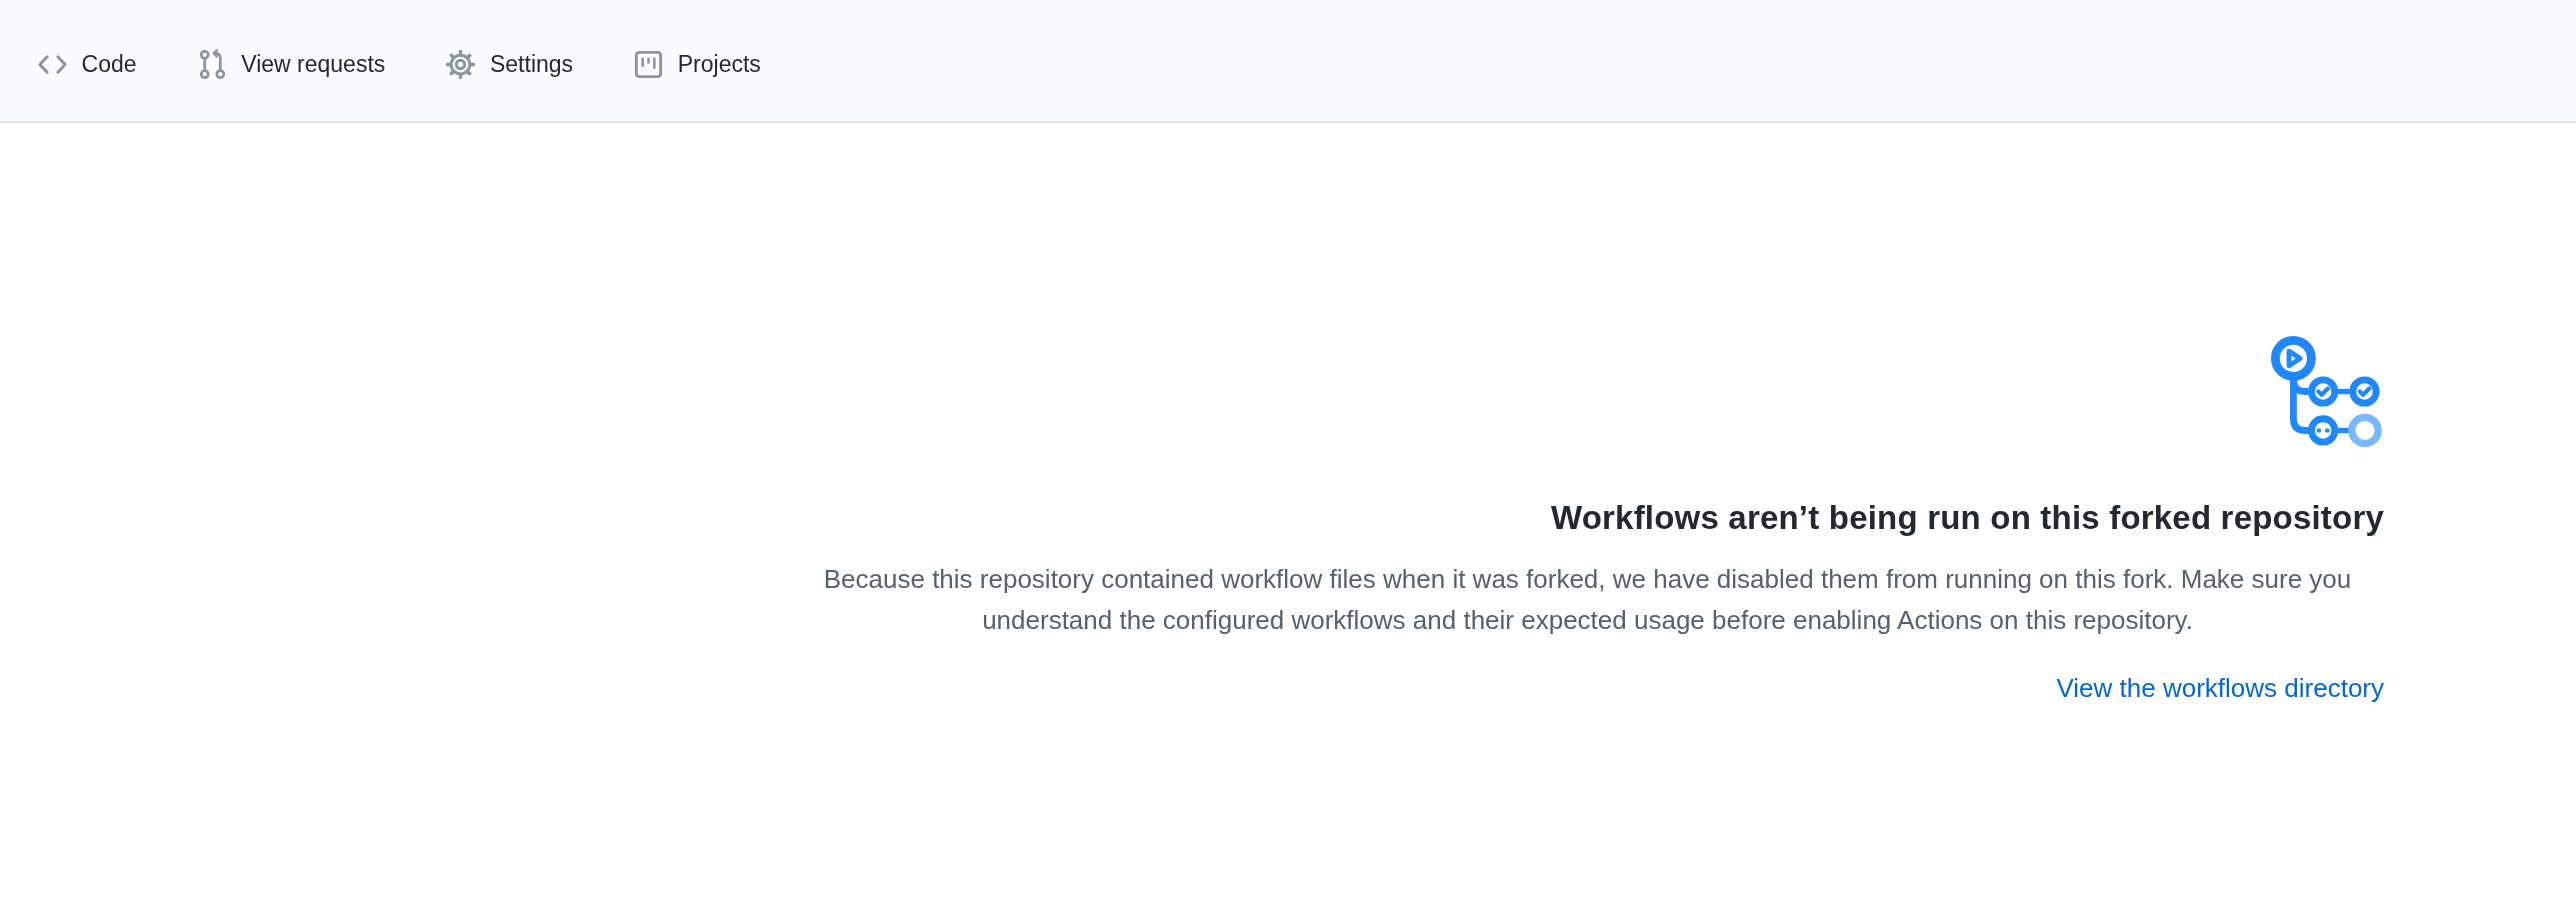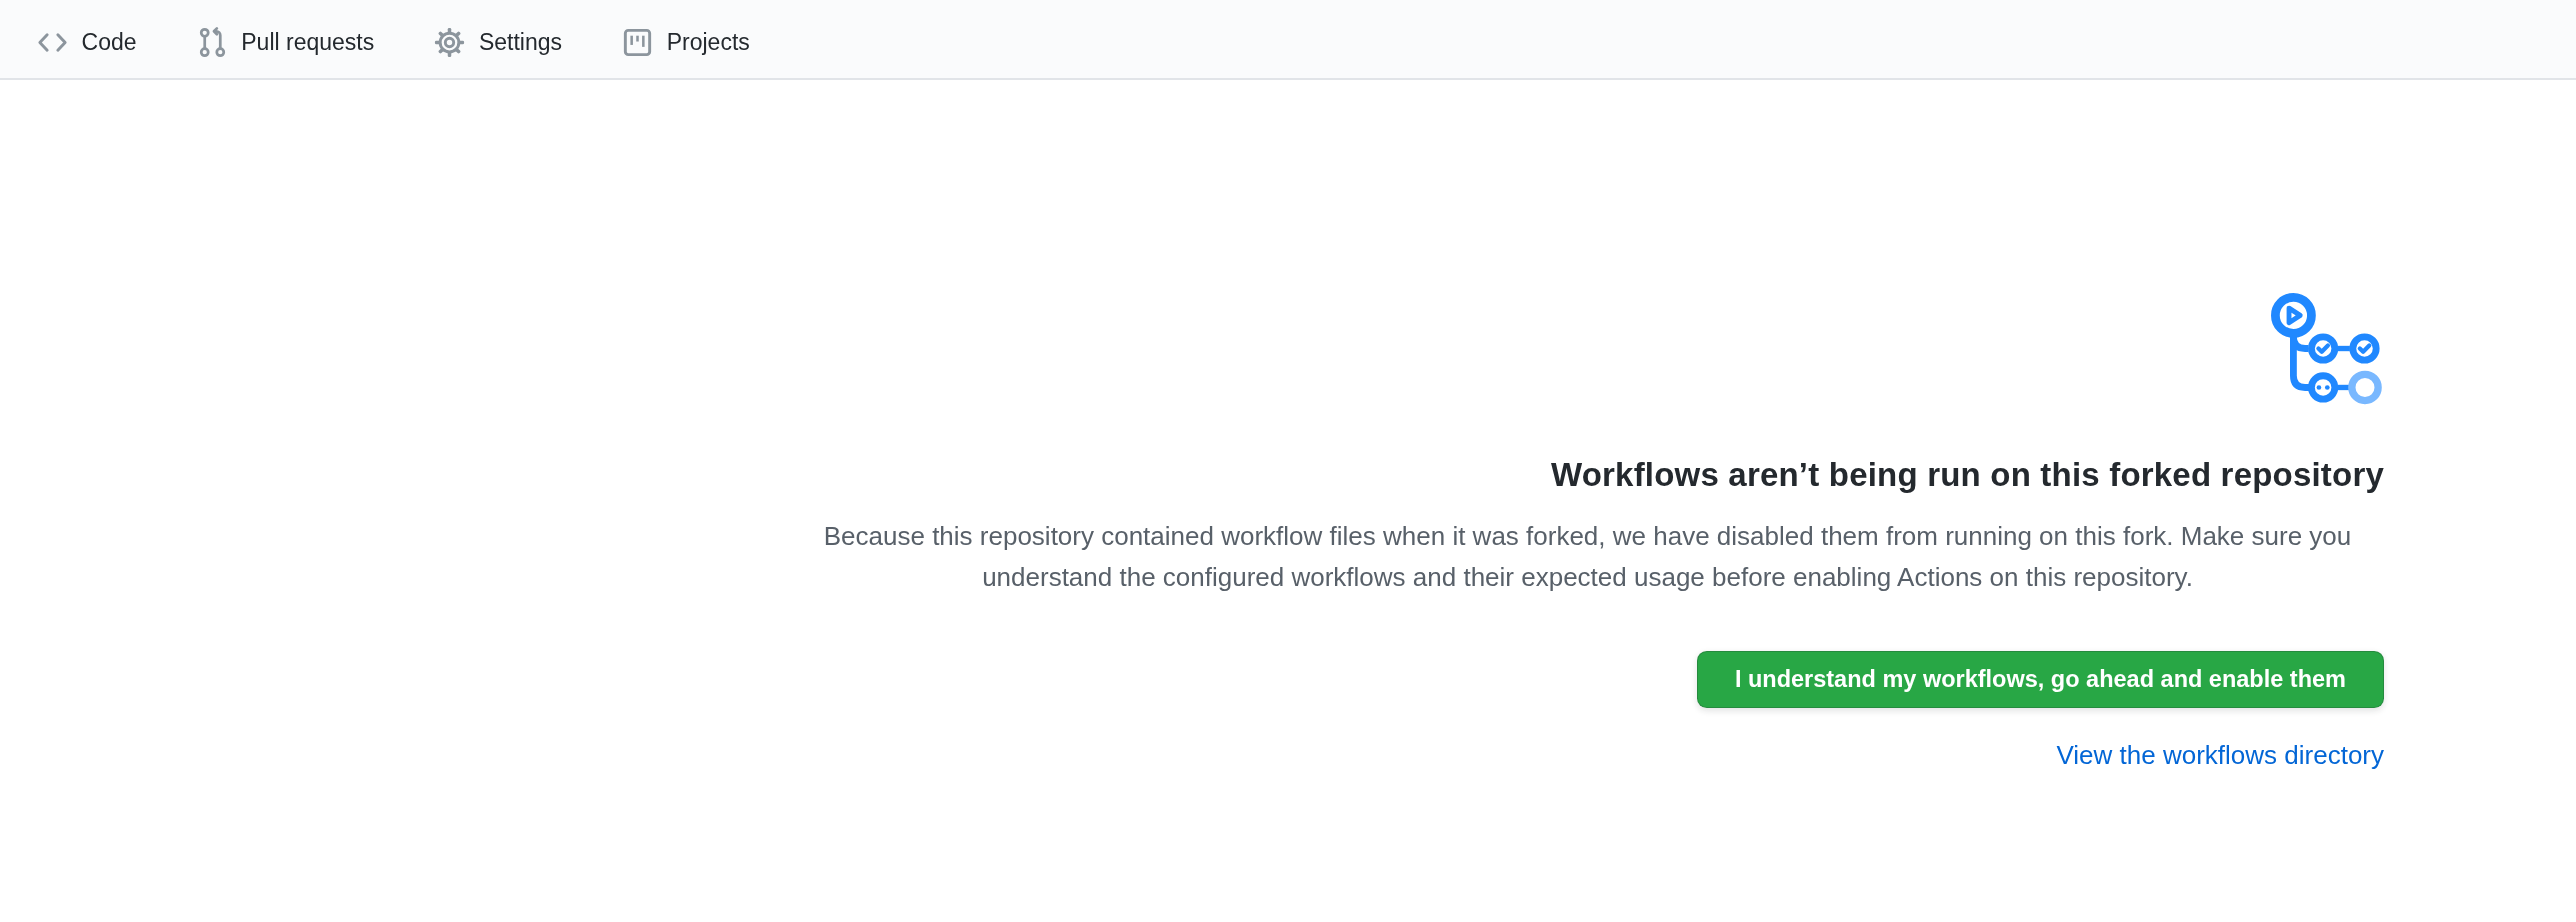--- a/index.html
+++ b/index.html
@@ -8,21 +8,21 @@
     width: 2576px; height: 923px;
     background: #ffffff;
     font-family: "Liberation Sans", sans-serif;
     overflow: hidden;
   }
 
   
   .repo-nav {
     display: flex;
     align-items: stretch;
-    height: 80px;
+    height: 123px;
     padding: 7.8px 0 0 5.9px;
     background: #fafbfc;
     border-bottom: 2px solid #e1e4e8;
   }
   .tab {
     position: relative;
     display: flex;
     align-items: center;
     gap: 11.7px;
     padding: 0 29px;
@@ -106,21 +106,21 @@
     <span>
       <svg width="35" height="35" viewBox="0 0 36 36" fill="none" stroke="#8c959d" stroke-width="2.8">
         <circle cx="10" cy="8" r="3.6"></circle>
         <circle cx="10" cy="28" r="3.6"></circle>
         <path d="M10 11.6 V24.4"></path>
         <circle cx="26" cy="28" r="3.6"></circle>
         <path d="M19.5 6.5 H22 a4 4 0 0 1 4 4 V24.4"></path>
         <path d="M22.5 3.5 L19.5 6.5 L22.5 9.5" stroke-linecap="round" stroke-linejoin="round"></path>
       </svg>
     </span>
-    <span>Pull requests</span>
+    <span>View requests</span>
   </div>
 
 
   <div class="tab">
     <span>
       <svg width="35" height="35" viewBox="0 0 36 36">
         <g fill="#8c959d">
           <rect x="16.2" y="3" width="3.6" height="6" rx="1.4"></rect>
           <rect x="16.2" y="3" width="3.6" height="6" rx="1.4" transform="rotate(45 18 18)"></rect>
           <rect x="16.2" y="3" width="3.6" height="6" rx="1.4" transform="rotate(90 18 18)"></rect>
@@ -176,18 +176,17 @@
       <circle cx="57.8" cy="97" r="2.4" fill="#2088ff"></circle>
 
       <circle cx="96.5" cy="97" r="13.5" stroke="#79b8ff" stroke-width="7.5"></circle>
     </svg>
   </div>
 
   <h3 class="blankslate-title">Workflows aren’t being run on this forked repository</h3>
 
   <p class="blankslate-desc">Because this repository contained workflow files when it was forked, we have disabled them from running on this fork. Make sure you understand the configured workflows and their expected usage before enabling Actions on this repository.</p>
 
-  <button class="enable-btn">I understand my workflows, go ahead and enable them</button>
 
   <a class="workflows-link">View the workflows directory</a>
 
 </main>
 
 
 </body></html>

